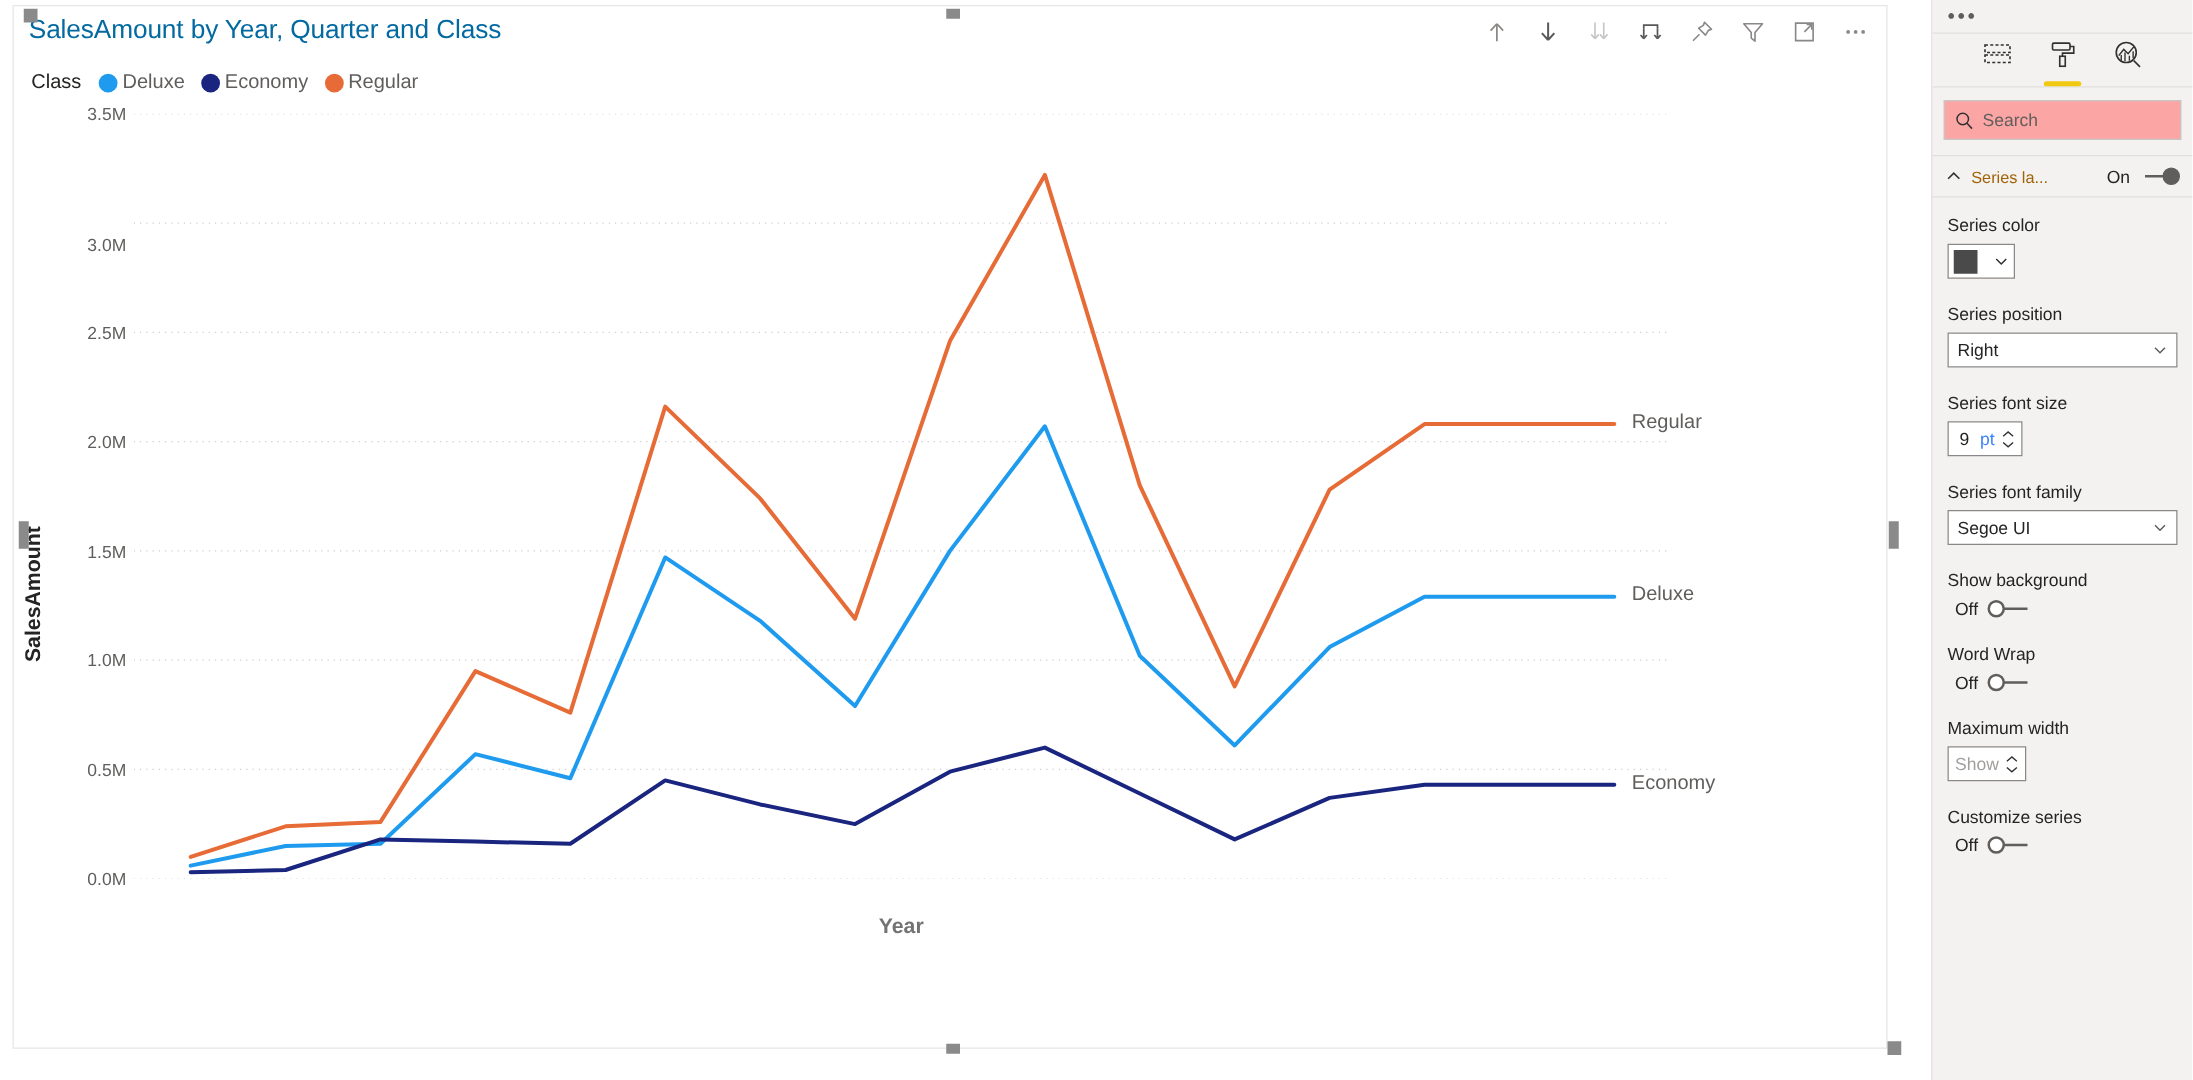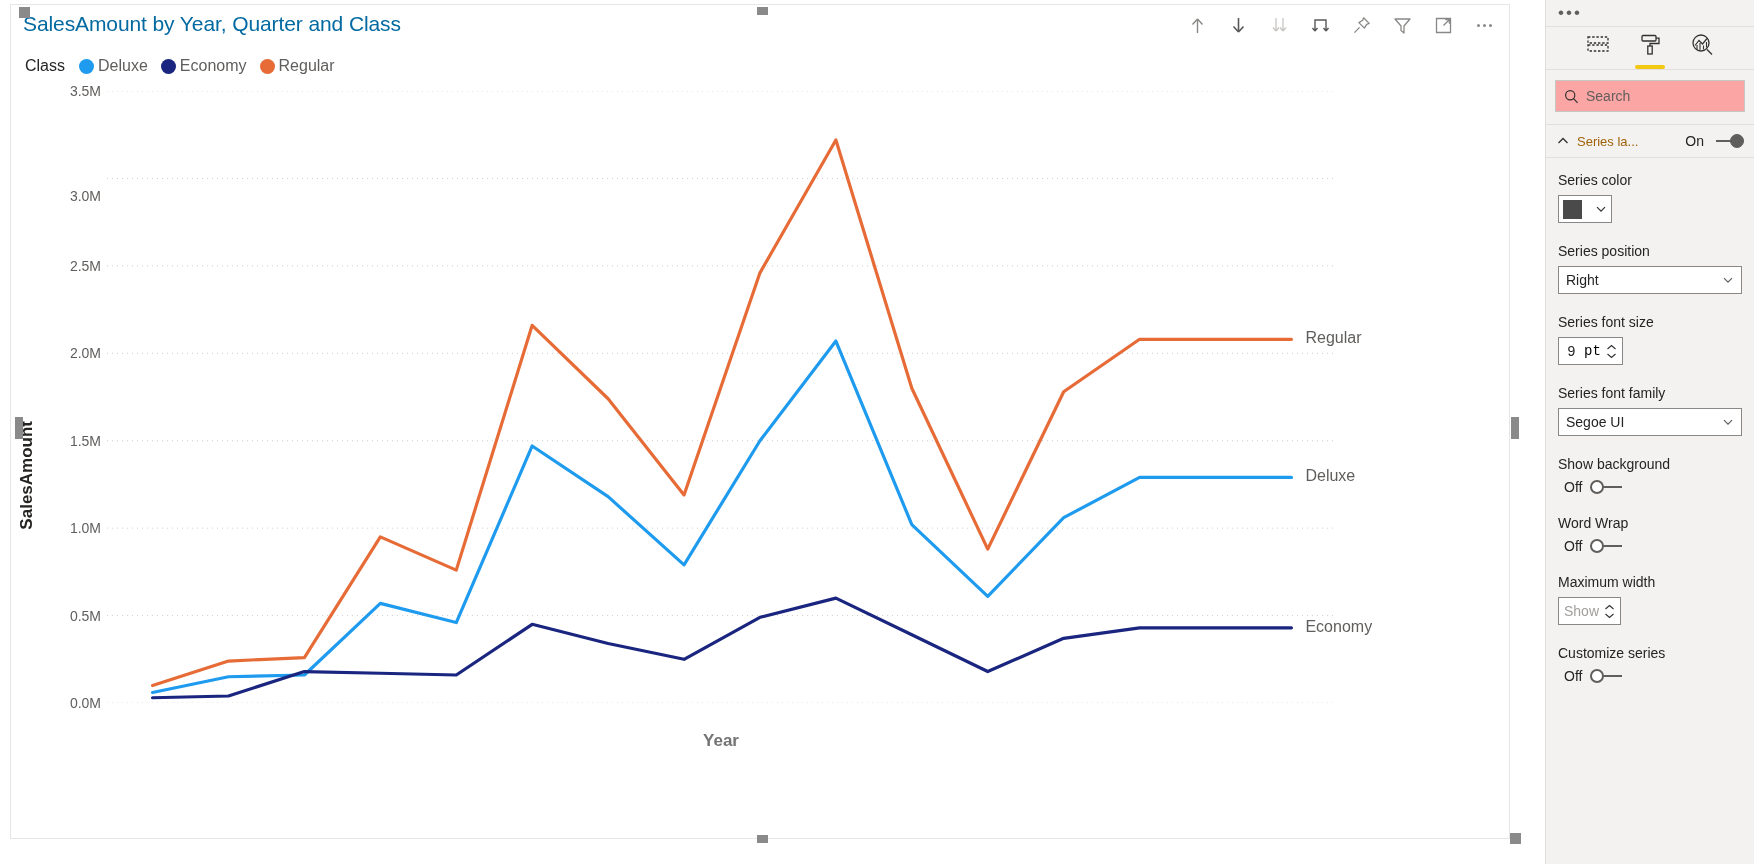--- a/index.html
+++ b/index.html
@@ -159,21 +159,21 @@
     width: 184px; height: 28px; background: #fff; border: 1px solid #8a8886;
     display: flex; align-items: center; justify-content: space-between;
     padding: 0 7px; font-size: 14px; color: #252423; cursor: pointer;
   }
   .spin-ctl {
     height: 28px; background: #fff; border: 1px solid #8a8886;
     display: inline-flex; align-items: center; padding: 0 5px; gap: 5px;
     font-size: 14px; color: #252423; cursor: pointer;
   }
   .spin-ctl .num { min-width: 15px; text-align: center; }
-  .spin-ctl .unit { color: #000000; font-family: Liberation Mono, monospace; }
+  .spin-ctl .unit { color: #3b82f6; }
   .spin-ctl.auto .num { color: #a19f9d; min-width: 34px; text-align: left; }
   .arrows { display: flex; flex-direction: column; gap: 1px; line-height: 0; }
 
   .toggle-inline { display: flex; align-items: center; gap: 8px; padding-left: 6px; }
   .toggle-inline .lbl { font-size: 14px; color: #252423; }
 </style>
 </head>
 <body>
 
 <div id="app">

